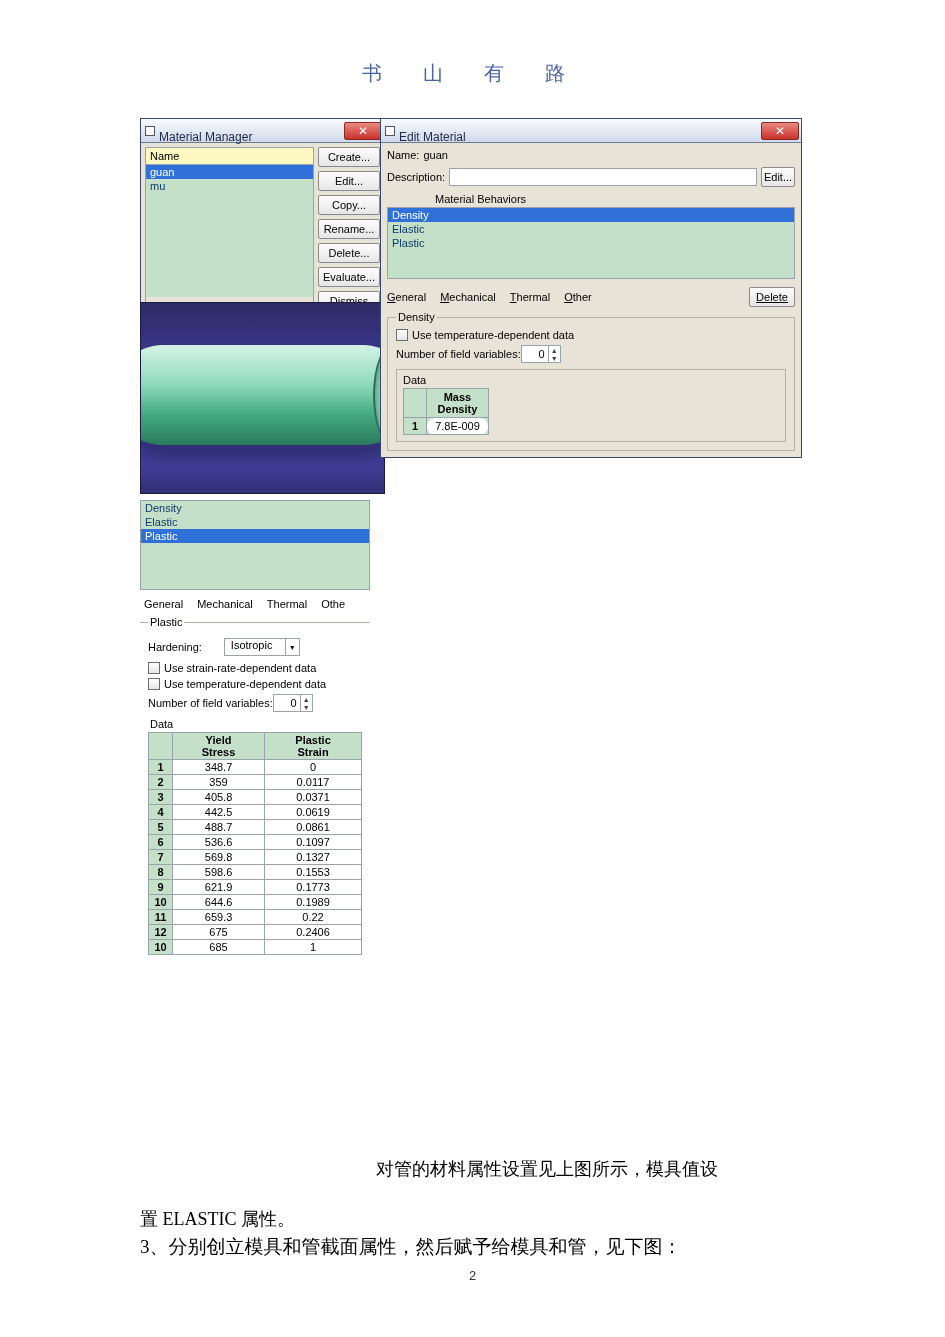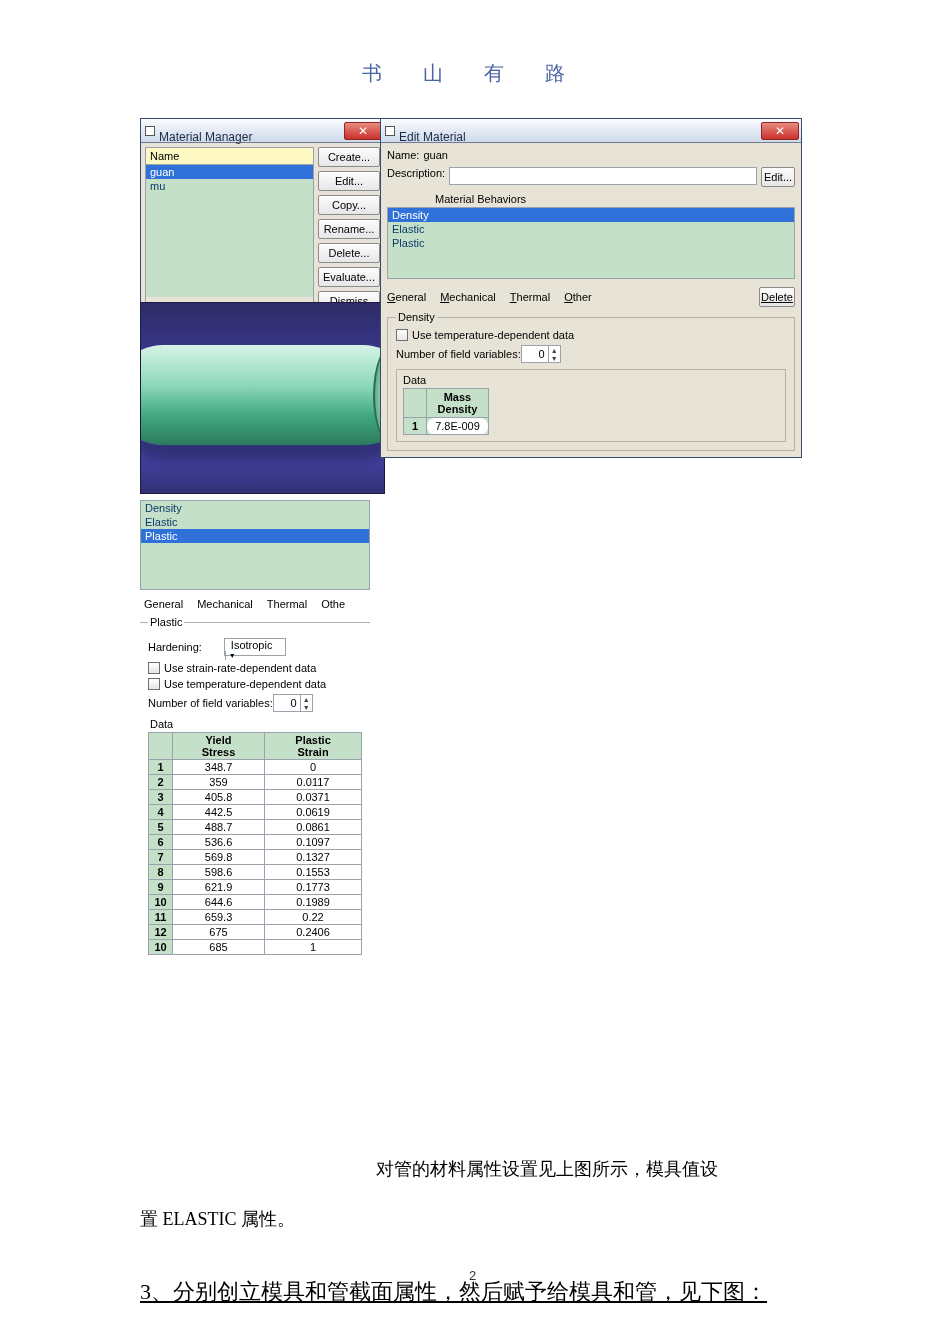--- a/index.html
+++ b/index.html
@@ -121,21 +121,21 @@
     border-radius:50%;
     border-left:2px solid #2b6b52;
   }
   
   .editmat {
     position:absolute;
     left:240px; top:0;
     width:422px;
   }
   .editmat .body { padding:6px; background:#e8e3d7; }
-  .row { display:flex; gap:4px; margin-bottom:6px;}
+  .row { display:flex; align-items:center; gap:4px; margin-bottom:6px;}
   .label { font-size:11px; }
   .textinput {
     flex:1; height:18px;
     border:1px solid #9aa3ab; background:#fff;
     font-size:11px; padding:0 3px;
   }
   .sec-title { font-size:11px; margin:4px 0 2px 0;padding-left:48px;}
   .behavior-list {
     border:1px solid #9aa3ab; background:#c5e0c9;
     height:72px;
@@ -182,21 +182,21 @@
     width:230px;
     font-size:11px;
     background:#fff;
   }
   .beh2 { border:1px solid #9aa3ab;background:#c5e0c9; }
   .beh2 .r{ padding:1px 4px;font-size:11px;color:#0c3a69;}
   .beh2 .r.sel{ background:#2f71d9;color:#fff;}
   .beh2 .spacer{ height:46px;}
   .tabs2{ display:flex; gap:14px; padding:8px 4px 4px 4px; font-size:11px;}
   .hardening-row{ display:flex;align-items:center;gap:22px;margin:4px 0 6px 0;}
-  .combo{ display:flex;border:1px solid #9aa3ab;background:#fff;height:18px;flex-direction:column;}
+  .combo{ display:flex;border:1px solid #9aa3ab;background:#fff;height:18px;}
   .combo .ctext{ padding:0 6px;font-size:11px; min-width:60px;}
   .combo .cbtn{ width:14px;height:16px;border-left:1px solid #9aa3ab;display:flex;align-items:center;justify-content:center;font-size:8px;}
   .grid-host{ margin-top:4px;}
   table.pdata{
     border-collapse:collapse;font-size:11px;background:#c5e0c9;width:100%;
   }
   table.pdata th, table.pdata td{
     border:1px solid #9aa3ab; padding:1px 0; text-align:center;
   }
   table.pdata th{ font-weight:bold; background:#c5e0c9;}
@@ -214,26 +214,25 @@
   .body-text2{
     position:absolute;
     left:0px; top:1082px;
     width:700px;
     font-size:18px;
     line-height:2.2;
     font-family:"Microsoft YaHei","SimSun",serif;
   }
   .body-text3{
     position:absolute;
-    left:0px; top:1150px;
+    left:0px; top:1108px;
     width:700px;
-    font-size:22px;
+    font-size:19px;
     line-height:2.2;
     font-family:"Microsoft YaHei","SimSun",serif;
-    text-decoration:underline;
   }
   .page-num{
     position:absolute;
     bottom:54px;left:0;right:0;text-align:center;
     font-size:13px;color:#333;
   }
 </style>
 </head>
 <body>
 
@@ -295,21 +294,21 @@
       <div class="behavior-list">
         <div class="beh-row sel">Density</div>
         <div class="beh-row">Elastic</div>
         <div class="beh-row">Plastic</div>
       </div>
       <div class="tabs-row">
         <span class="mitem"><span class="us">G</span><span>eneral</span></span>
         <span class="mitem"><span class="us">M</span><span>echanical</span></span>
         <span class="mitem"><span class="us">T</span><span>hermal</span></span>
         <span class="mitem"><span class="us">O</span><span>ther</span></span>
-        <div class="winbtn delete-right" style="width:36px;text-decoration:underline;">Delete</div>
+        <div class="winbtn delete-right" style="width:46px;text-decoration:underline;">Delete</div>
       </div>
 
       <fieldset class="form">
         <legend>Density</legend>
         <div class="chk-row">
           <span class="chkbox"></span>
           <span>Use temperature-dependent data</span>
         </div>
         <div class="spin-wrap">
           <span>Number of field variables:</span>

